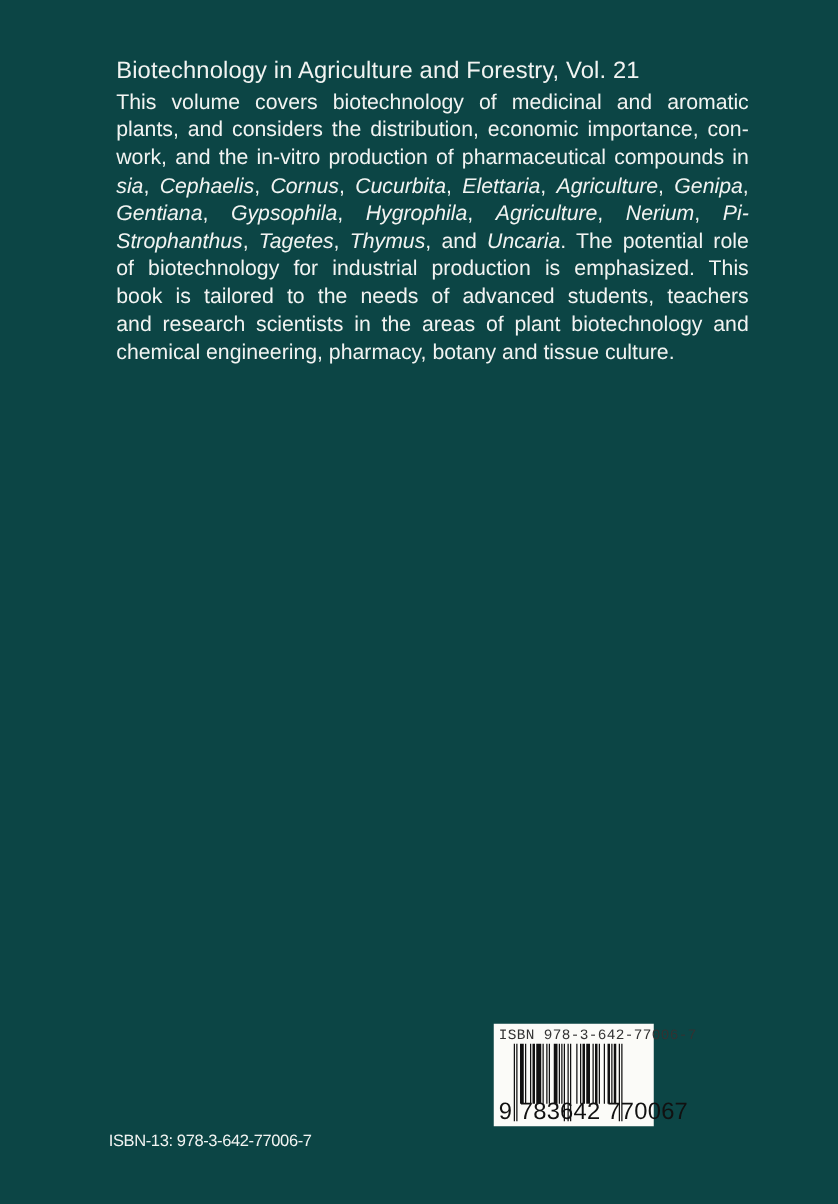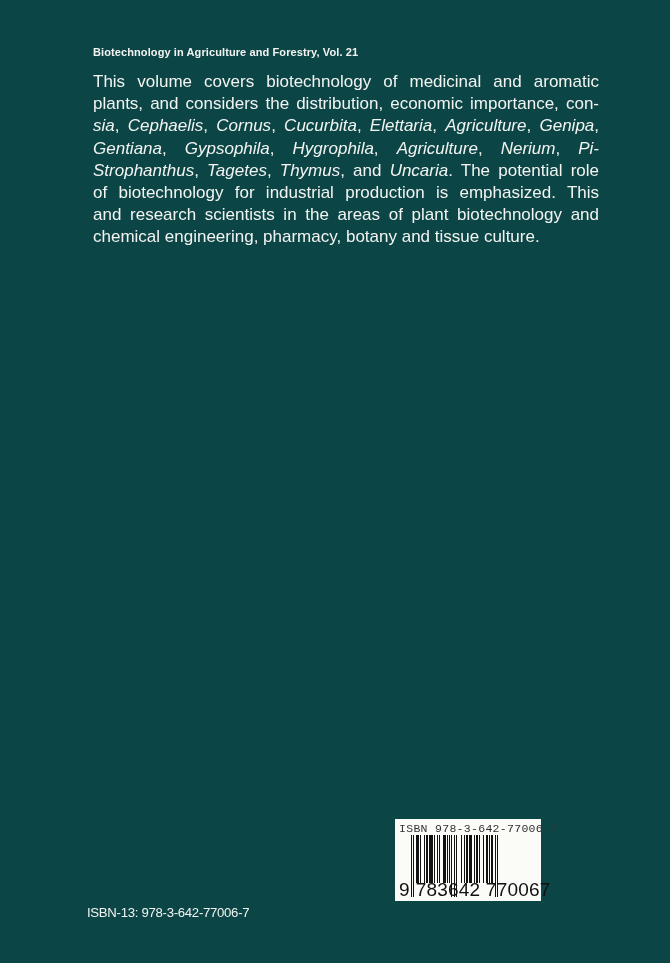--- a/index.html
+++ b/index.html
@@ -6,34 +6,34 @@
     body {
       width: 670px; height: 963px;
       background: #0c4545;
       position: relative;
       overflow: hidden;
       font-family: "Liberation Sans", "DejaVu Sans", sans-serif;
       color: #f2f4f2;
     }
     .series-title {
       position: absolute; left: 93px; top: 46px;
-      font-weight: bold; font-size: 11px; letter-spacing: 0.1px;
+      font-weight: normal; font-size: 19px; letter-spacing: 0.1px;
       white-space: nowrap;
     }
     .blurb {
       position: absolute; left: 93px; top: 71px; width: 506px;
       font-size: 17px; line-height: 22.2px;
       text-align: justify;
     }
     .blurb .line { display: block; text-align: justify; text-align-last: justify; white-space: nowrap; }
     .blurb .line.last { text-align-last: left; }
     .blurb i { font-style: italic; }
     .barcode-box {
       position: absolute; left: 395px; top: 819px;
-      width: 146px; height: 82px;
+      width: 128px; height: 82px;
       background: #fbfbf8;
     }
     .barcode-top {
       position: absolute; left: 4px; top: 3px;
       font-family: "Liberation Mono", "DejaVu Sans Mono", monospace;
       font-size: 11.5px; color: #333; letter-spacing: 0.3px; white-space: nowrap;
     }
     .bars {
       position: absolute; left: 16px; top: 16px; width: 123px; height: 54px;
       display: flex; align-items: flex-start;
@@ -56,24 +56,26 @@
   </style>
 </head>
 <body>
 
 <div>
   <div class="series-title">Biotechnology in Agriculture and Forestry, Vol. 21</div>
 
   <div class="blurb" id="blurb">
       <span class="line"><span>This volume covers biotechnology of medicinal and aromatic</span></span>
       <span class="line"><span>plants, and considers the distribution, economic importance, con-</span></span>
+      <span class="line"><span>work, and the in-vitro production of pharmaceutical compounds in</span></span>
       <span class="line"><i>sia</i><span>, </span><i>Cephaelis</i><span>, </span><i>Cornus</i><span>, </span><i>Cucurbita</i><span>, </span><i>Elettaria</i><span>, </span><i>Agriculture</i><span>, </span><i>Genipa</i><span>,</span></span>
       <span class="line"><i>Gentiana</i><span>, </span><i>Gypsophila</i><span>, </span><i>Hygrophila</i><span>, </span><i>Agriculture</i><span>, </span><i>Nerium</i><span>, </span><i>Pi-</i></span>
       <span class="line"><i>Strophanthus</i><span>, </span><i>Tagetes</i><span>, </span><i>Thymus</i><span>, and </span><i>Uncaria</i><span>. The potential role</span></span>
       <span class="line"><span>of biotechnology for industrial production is emphasized. This</span></span>
+      <span class="line"><span>book is tailored to the needs of advanced students, teachers</span></span>
       <span class="line"><span>and research scientists in the areas of plant biotechnology and</span></span>
       <span class="line last"><span>chemical engineering, pharmacy, botany and tissue culture.</span></span>
     </div>
 
   <div class="barcode-box">
     <div class="barcode-top">ISBN 978-3-642-77006-7</div>
     <div class="bars" id="bars">
         <div class="bar guard" style="width: 1.08px;"></div>
         <div class="gap" style="width: 1.08px;"></div>
         <div class="bar guard" style="width: 1.08px;"></div>

